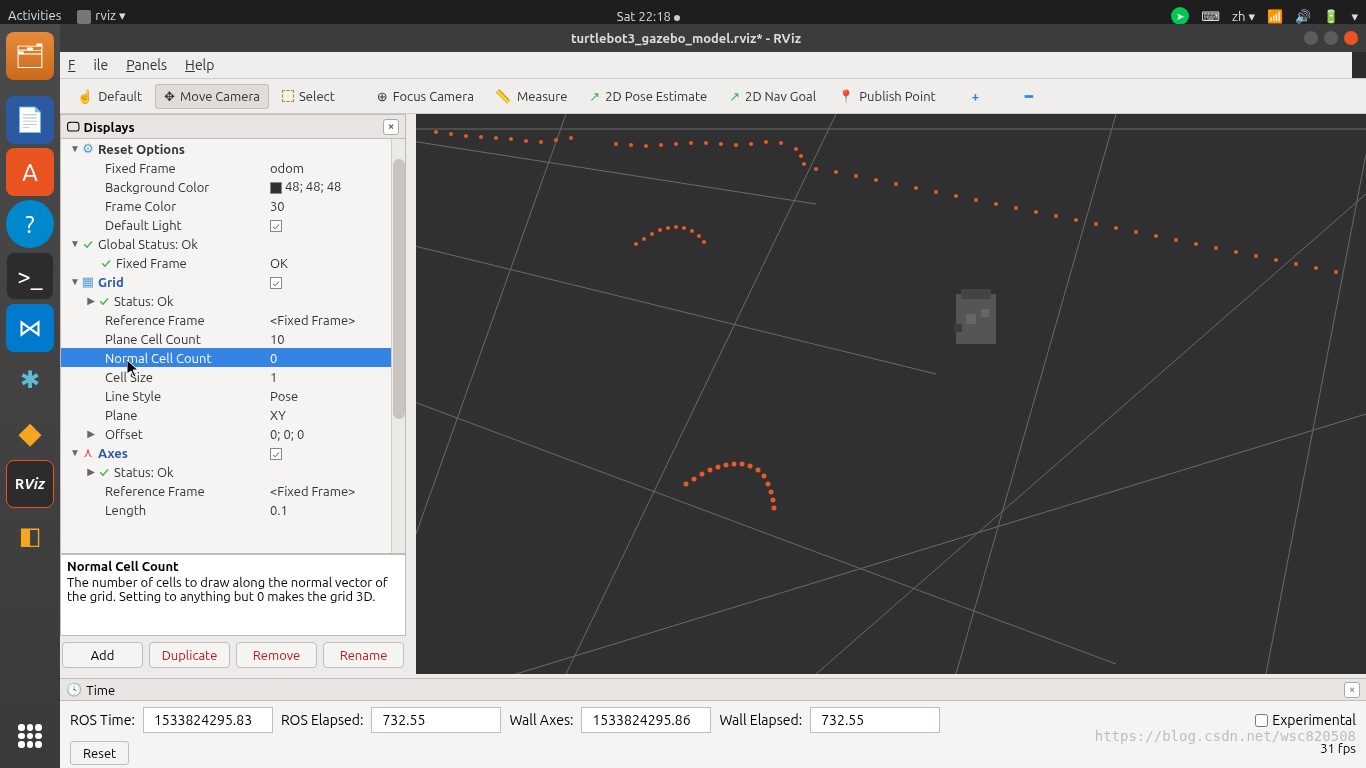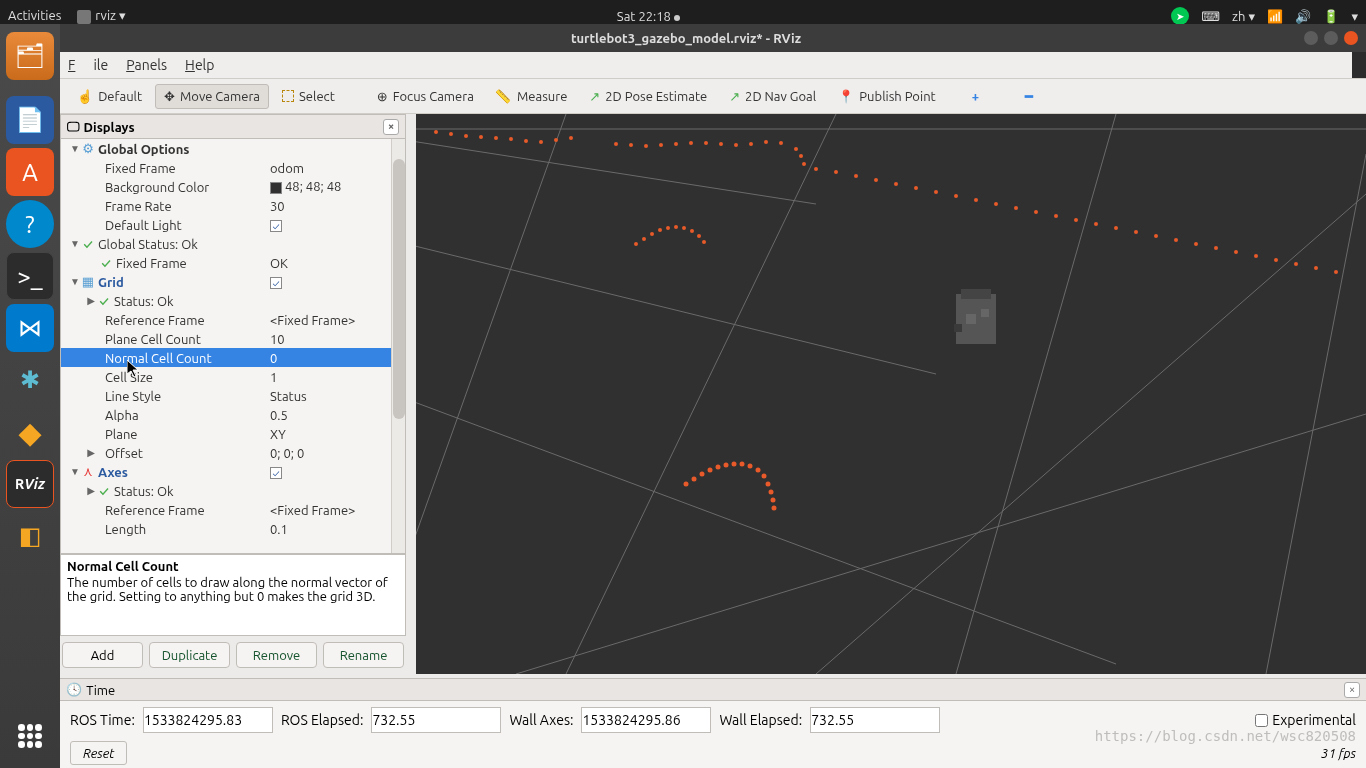--- a/index.html
+++ b/index.html
@@ -72,33 +72,33 @@
 .boldish { font-weight: bold; }
 .link-blue { color: #2c5aa0; font-weight: bold; }
 
 
 .desc-box { position: absolute; left: 0; top: 440px; width: 346px; height: 82px; background: #fff; border: 1px solid #c0bcb8; padding: 4px 6px; font-size: 13px; }
 .desc-box .title { font-weight: bold; margin-bottom: 2px; }
 
 
 .btn-row { position: absolute; left: 0; top: 526px; width: 346px; height: 30px; display: flex; gap: 6px; padding: 2px; }
 .btn { flex: 1; border: 1px solid #c0bcb8; background: #f6f4f2; border-radius: 4px; font-size: 13px; display: flex; align-items: center; justify-content: center; }
-.btn.disabled { color: #14532d; }
+.btn.disabled { color: #b91c1c; }
 
 
 .viewport { position: absolute; left: 356px; top: 0; right: 0; height: 560px; background: #303030; overflow: hidden; }
 .viewport svg { width: 100%; height: 100%; }
 
 
 .time-panel { position: absolute; left: 0; bottom: 0; right: 0; height: 90px; background: #f6f4f2; border-top: 1px solid #c0bcb8; }
 .time-header { height: 22px; display: flex; align-items: center; padding: 0 6px; font-size: 13px; background: #e8e5e2; border-bottom: 1px solid #c0bcb8; }
 .time-header .close-x { margin-left: auto; width: 16px; height: 16px; border: 1px solid #aaa; border-radius: 3px; text-align: center; line-height: 13px; font-size: 11px; color: #666; background: #fff; }
 .time-body { display: flex; align-items: center; padding: 6px 10px; gap: 8px; font-size: 14px; }
-.time-input { border: 1px solid #c0bcb8; background: #fff; padding: 4px 0; width: 130px; font-size: 14px; }
-.time-foot { display: flex; align-items: center; padding: 2px 10px; font-size: 13px; font-style: italic; }
+.time-input { border: 1px solid #c0bcb8; background: #fff; padding: 4px 10px; width: 130px; font-size: 14px; }
+.time-foot { display: flex; padding: 2px 10px; font-size: 13px; }
 .reset-btn { border: 1px solid #c0bcb8; background: #f6f4f2; border-radius: 3px; padding: 4px 12px; }
 .fps { margin-left: auto; }
 .exp-check { margin-left: auto; display: flex; align-items: center; gap: 4px; }
 
 .watermark { position: absolute; right: 10px; bottom: 24px; color: #888; font-size: 14px; font-family: monospace; opacity: 0.5; }
 
 .cursor { position: absolute; left: 127px; top: 360px; width: 14px; height: 18px; pointer-events: none; }
 </style>
 </head>
 <body>
@@ -214,35 +214,35 @@
     <div class="panel-header">
       <span style="margin-right:4px">🖵</span>
       <span>Displays</span>
       <span class="close-x">×</span>
     </div>
     <div class="tree" style="position:relative">
       <div class="tree-row">
           <span class="indent" style="width:4px"></span>
           <span class="chevron down"></span>
           <span class="icn gear-icn">⚙</span>
-          <span class="label boldish">Global Options</span>
+          <span class="label boldish">Reset Options</span>
         </div>
       <div class="tree-row">
           <span class="indent" style="width:40px"></span>
           <span class="label">Fixed Frame</span>
           <span class="val">odom</span>
         </div>
       <div class="tree-row">
           <span class="indent" style="width:40px"></span>
           <span class="label">Background Color</span>
           <span class="val"><span class="color-swatch" style="background:#303030"></span><span>48; 48; 48</span></span>
         </div>
       <div class="tree-row">
           <span class="indent" style="width:40px"></span>
-          <span class="label">Frame Rate</span>
+          <span class="label">Frame Color</span>
           <span class="val">30</span>
         </div>
       <div class="tree-row">
           <span class="indent" style="width:40px"></span>
           <span class="label">Default Light</span>
           <span class="val"><span class="checkbox-icn">✓</span></span>
         </div>
       <div class="tree-row">
           <span class="indent" style="width:4px"></span>
           <span class="chevron down"></span>
@@ -284,26 +284,21 @@
           <span class="val">0</span>
         </div>
       <div class="tree-row">
           <span class="indent" style="width:40px"></span>
           <span class="label">Cell Size</span>
           <span class="val">1</span>
         </div>
       <div class="tree-row">
           <span class="indent" style="width:40px"></span>
           <span class="label">Line Style</span>
-          <span class="val">Status</span>
-        </div>
-      <div class="tree-row">
-          <span class="indent" style="width:40px"></span>
-          <span class="label">Alpha</span>
-          <span class="val">0.5</span>
+          <span class="val">Pose</span>
         </div>
       <div class="tree-row">
           <span class="indent" style="width:40px"></span>
           <span class="label">Plane</span>
           <span class="val">XY</span>
         </div>
       <div class="tree-row">
           <span class="indent" style="width:20px"></span>
           <span class="chevron right"></span>
           <span class="indent" style="width:8px"></span>

